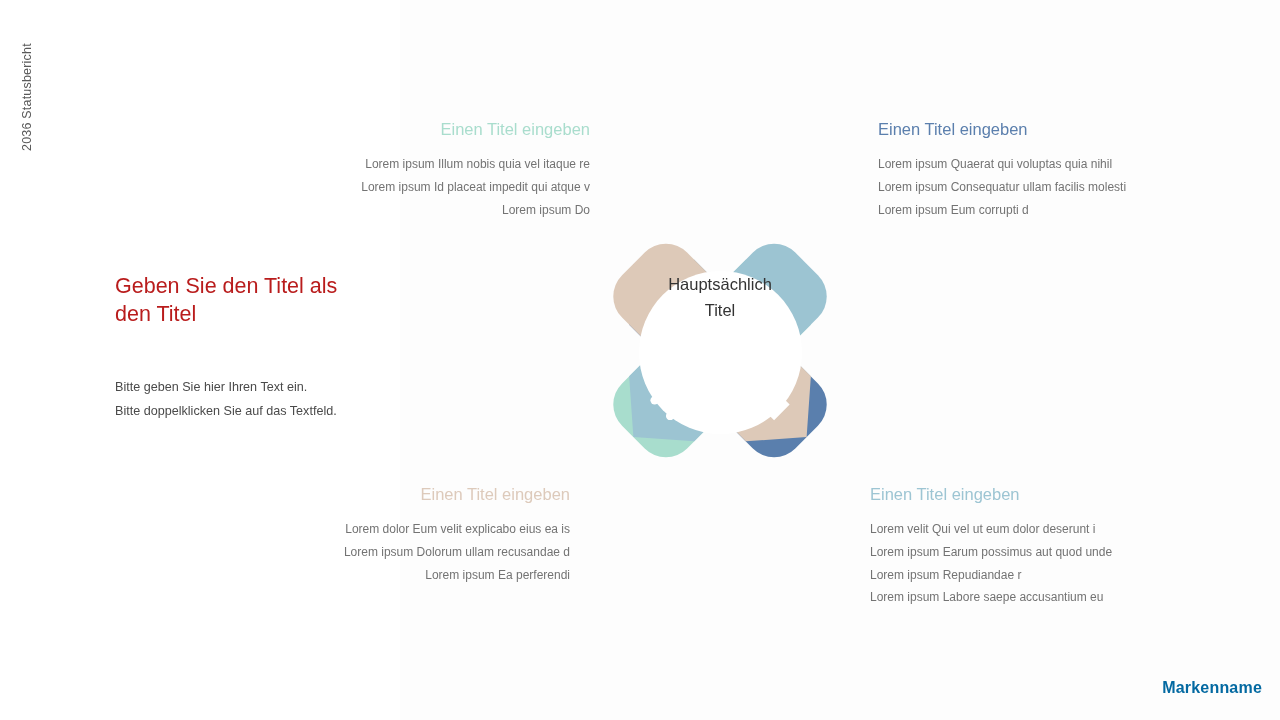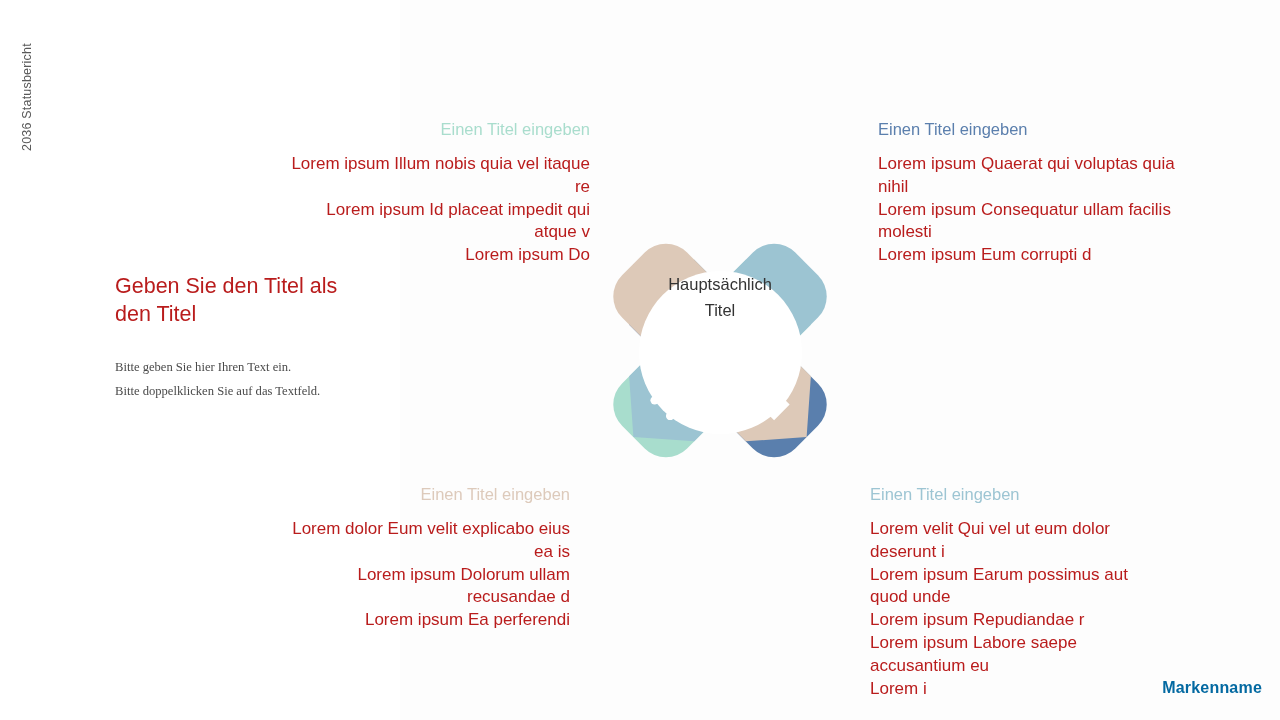--- a/index.html
+++ b/index.html
@@ -24,31 +24,31 @@
     font-size:12.5px;color:#595959;letter-spacing:.2px;
     white-space:nowrap;text-align:left;
   }
 
   
   #left-block{position:absolute;left:115px;top:272px;width:250px;}
   #main-title{
     font-size:21.5px;line-height:28px;color:#b91c1c;font-weight:400;
     white-space:pre-line;
   }
-  #left-body{margin-top:28px;font-family:Liberation Serif, serif;}
+  #left-body{margin-top:48px;}
   #left-body .line{
     font-size:12.6px;line-height:23.5px;color:#4a4a4a;
   }
 
   
   .corner{position:absolute;width:300px;}
   .corner .ctitle{
     font-size:16.5px;line-height:22px;font-weight:400;margin-bottom:13px;
   }
-  .corner .cline{font-size:17px;line-height:22.8px;color:#b91c1c;}
+  .corner .cline{font-size:12px;line-height:22.8px;color:#737373;}
   .corner.right-align{text-align:right;}
   .corner.left-align{text-align:left;}
 
   #corner-tl{left:290px;top:118px;}
   #corner-tr{left:878px;top:118px;}
   #corner-bl{left:270px;top:483px;}
   #corner-br{left:870px;top:483px;}
 
   
   #wheel{
@@ -138,21 +138,20 @@
     <div class="cline">Lorem ipsum Dolorum ullam recusandae d</div>
     <div class="cline">Lorem ipsum Ea perferendi</div>
   </div>
 
   <div class="corner left-align" id="corner-br">
     <div class="ctitle" style="color:#9dc5d3">Einen Titel eingeben</div>
     <div class="cline">Lorem velit Qui vel ut eum dolor deserunt i</div>
     <div class="cline">Lorem ipsum Earum possimus aut quod unde</div>
     <div class="cline">Lorem ipsum Repudiandae r</div>
     <div class="cline">Lorem ipsum Labore saepe accusantium eu</div>
-    <div class="cline">Lorem i</div>
   </div>
 
   <div id="wheel">
 
     <div class="arrow" id="arrow-mint">
       <svg viewBox="0 0 92 245" preserveAspectRatio="none">
         <path d="M0,30 A30,30 0 0 1 30,0 L62,0 A30,30 0 0 1 92,30 L92,205 L46,245 L0,205 Z" fill="#a8ddcd"></path>
       </svg>
       <div class="aicon" style="top:176px">
         <svg viewBox="0 0 38 38">

